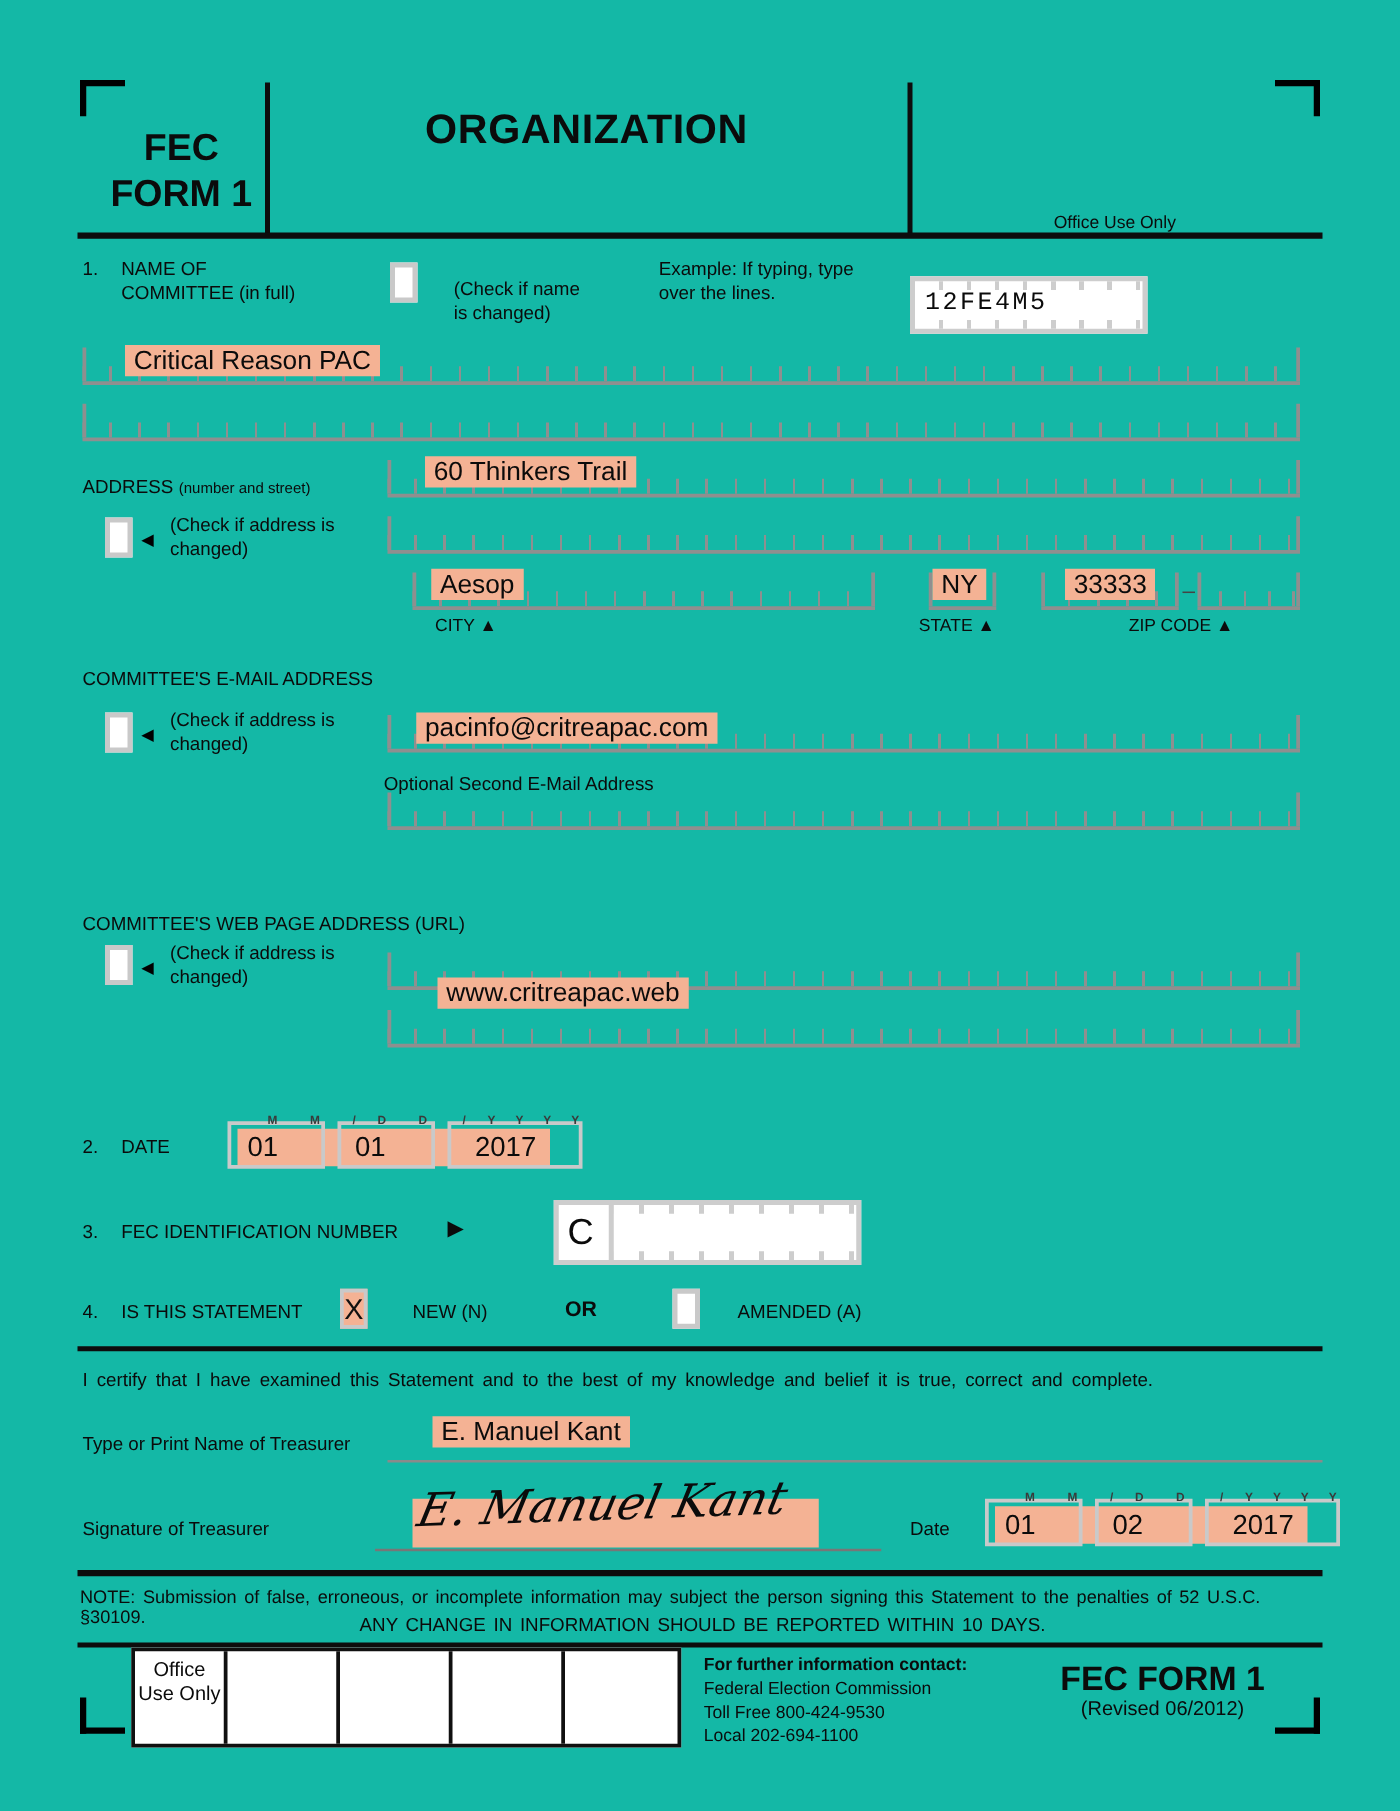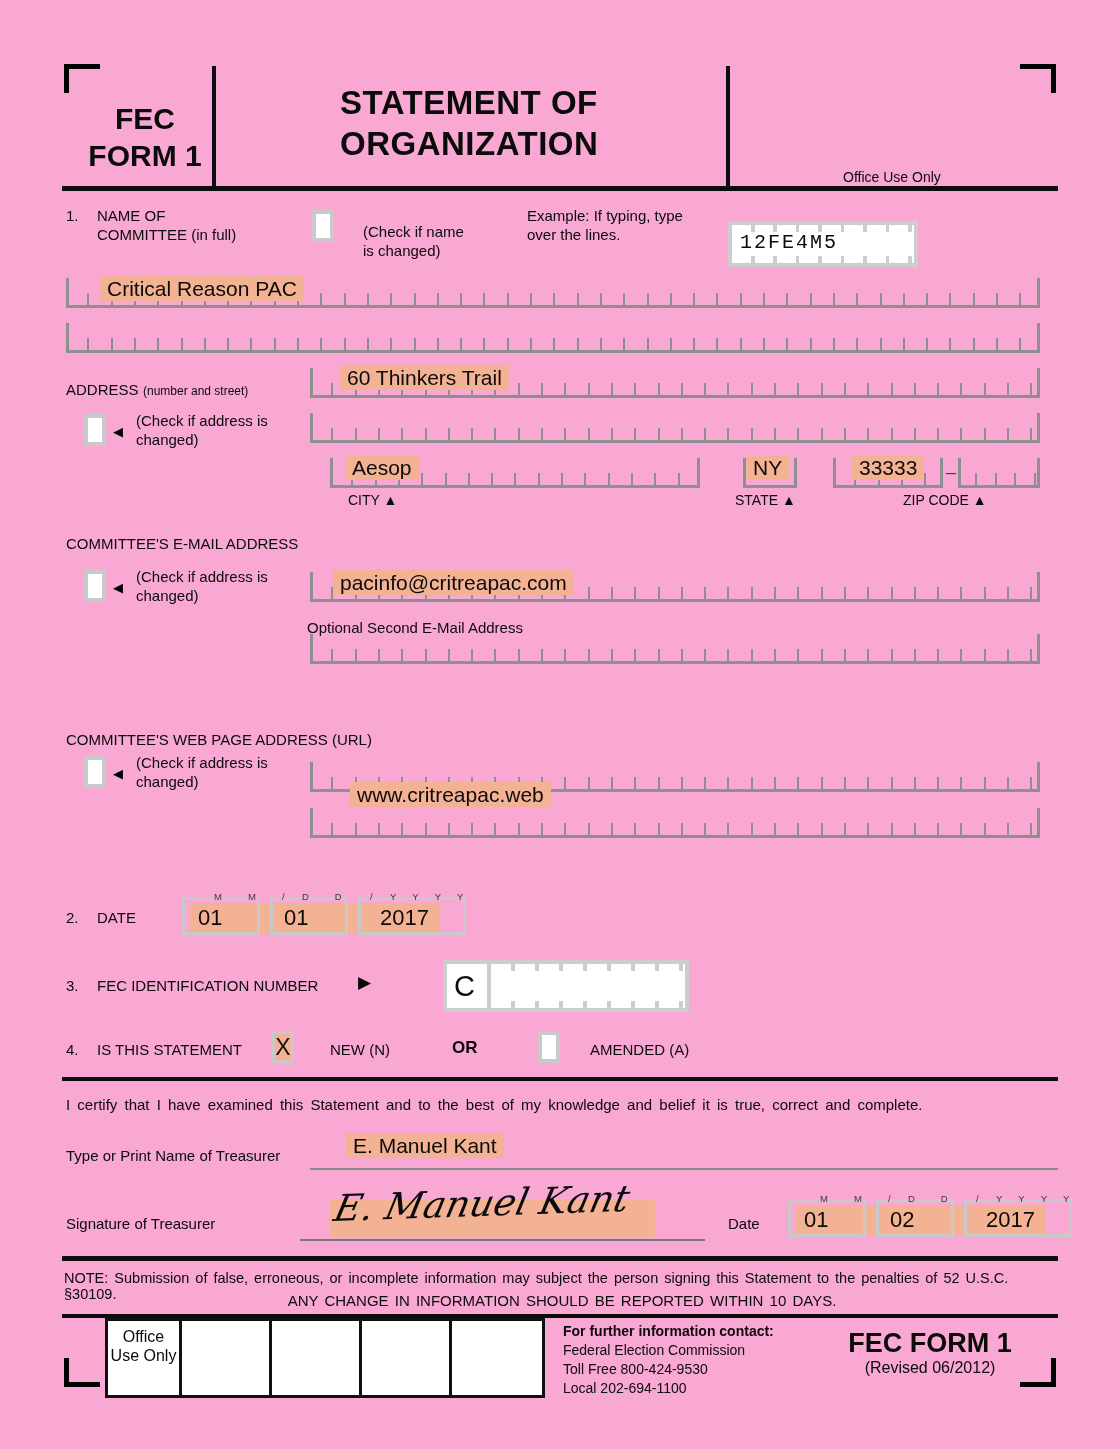--- a/index.html
+++ b/index.html
@@ -1,17 +1,17 @@
 <!DOCTYPE html>
 <html style="--hl: #f4b294;"><head>
 <meta charset="utf-8">
 <style>
   * { margin:0; padding:0; box-sizing:border-box; }
   html,body { background:#ffffff; }
-  .page { position:relative; width:1120px; height:1449px; background:#f9a8d4;
+  .page { position:relative; width:1120px; height:1449px; background:#14b8a6;
           font-family:"Liberation Sans", sans-serif; color:#0b0b0b; overflow:hidden; }
   .abs { position:absolute; }
   .b { font-weight:bold; }
   .lab { font-size:15px; line-height:19px; }
   .sm  { font-size:12px; }
   .val { font-size:21px; white-space:nowrap; }
   .hl  { background: var(--hl, #f4b294); padding:1px 7px; }
   .rule { position:absolute; background:#0d0d0d; }
   .vline { position:absolute; width:4px; background:#0d0d0d; }
 
@@ -45,21 +45,21 @@
   .mark.bl { border-bottom:5px solid #000; border-left:5px solid #000; }
   .mark.br { border-bottom:5px solid #000; border-right:5px solid #000; }
 
   
   .dw { position:absolute; width:284px; height:48px; }
   .dw .band { position:absolute; left:8px; top:13px; width:250px; height:30px; background:var(--hl,#f4b294); z-index:1; }
   .dw .dbox { position:absolute; top:7px; height:38px; border:3px solid #c9c9c9; z-index:2; }
   .dw .mmb { left:0; width:78px; } .dw .ddb { left:88px; width:78px; } .dw .yyb { left:176px; width:108px; }
   .dw .dval { position:absolute; top:15px; font-size:22px; z-index:3; }
   .dw .vmm { left:16px; } .dw .vdd { left:102px; } .dw .vyy { left:198px; }
-  .dw .dlet { position:absolute; top:1px; font-size:9.5px; font-weight:normal; color:#3a3a3a; z-index:3;padding-left:20px; }
+  .dw .dlet { position:absolute; top:1px; font-size:9.5px; font-weight:bold; color:#3a3a3a; z-index:3;padding-left:20px; }
   .dw .lmm { left:12px; letter-spacing:26px; } .dw .ldd { left:100px; letter-spacing:26px; }
   .dw .lyy { left:188px; letter-spacing:16px; } .dw .sl1 { left:80px; } .dw .sl2 { left:168px; }
 
   
   .fecbox { position:absolute; left:443px; top:960px; width:246px; height:52px; border:4px solid #cdcdcd; display:flex; background:#fff; }
   .fec-c { width:44px; border-right:4px solid #cdcdcd; font-size:29px; line-height:44px; padding-left:7px; }
   .fec-comb { flex:1; background-image:
                repeating-linear-gradient(to right, transparent 0 20px, #cdcdcd 20px 24px),
                repeating-linear-gradient(to right, transparent 0 20px, #cdcdcd 20px 24px);
              background-size:100% 7px,100% 7px; background-repeat:no-repeat,no-repeat;
@@ -88,21 +88,20 @@
   <div class="mark tr" style="left:1020px; top:64px;"></div>
   <div class="mark bl" style="left:64px; top:1358px;"></div>
   <div class="mark br" style="left:1020px; top:1358px;"></div>
 
   <div class="abs b" style="left:80px; top:100px; width:130px; text-align:center; font-size:30px; line-height:37px;">
     <span style="display:block;">FEC</span>
     <span style="display:block;">FORM 1</span>
   </div>
   <div class="vline" style="left:212px; top:66px; height:124px;"></div>
   <div class="abs b" style="left:340px; top:82px; font-size:33px; line-height:41px; letter-spacing:0.5px;">
-    <span style="display:block;">STATEMENT OF</span>
     <span style="display:block;">ORGANIZATION</span>
   </div>
   <div class="vline" style="left:726px; top:66px; height:124px;"></div>
   <div class="abs" style="left:843px; top:169px; font-size:14px;">Office Use Only</div>
   <div class="rule" style="left:62px; top:186px; width:996px; height:5px;"></div>
 
   <div class="abs lab" style="left:66px; top:206px;">1.</div>
   <div class="abs lab" style="left:97px; top:206px; width:200px;">
     <span style="display:block;">NAME OF</span>
     <span style="display:block;">COMMITTEE (in full)</span>

